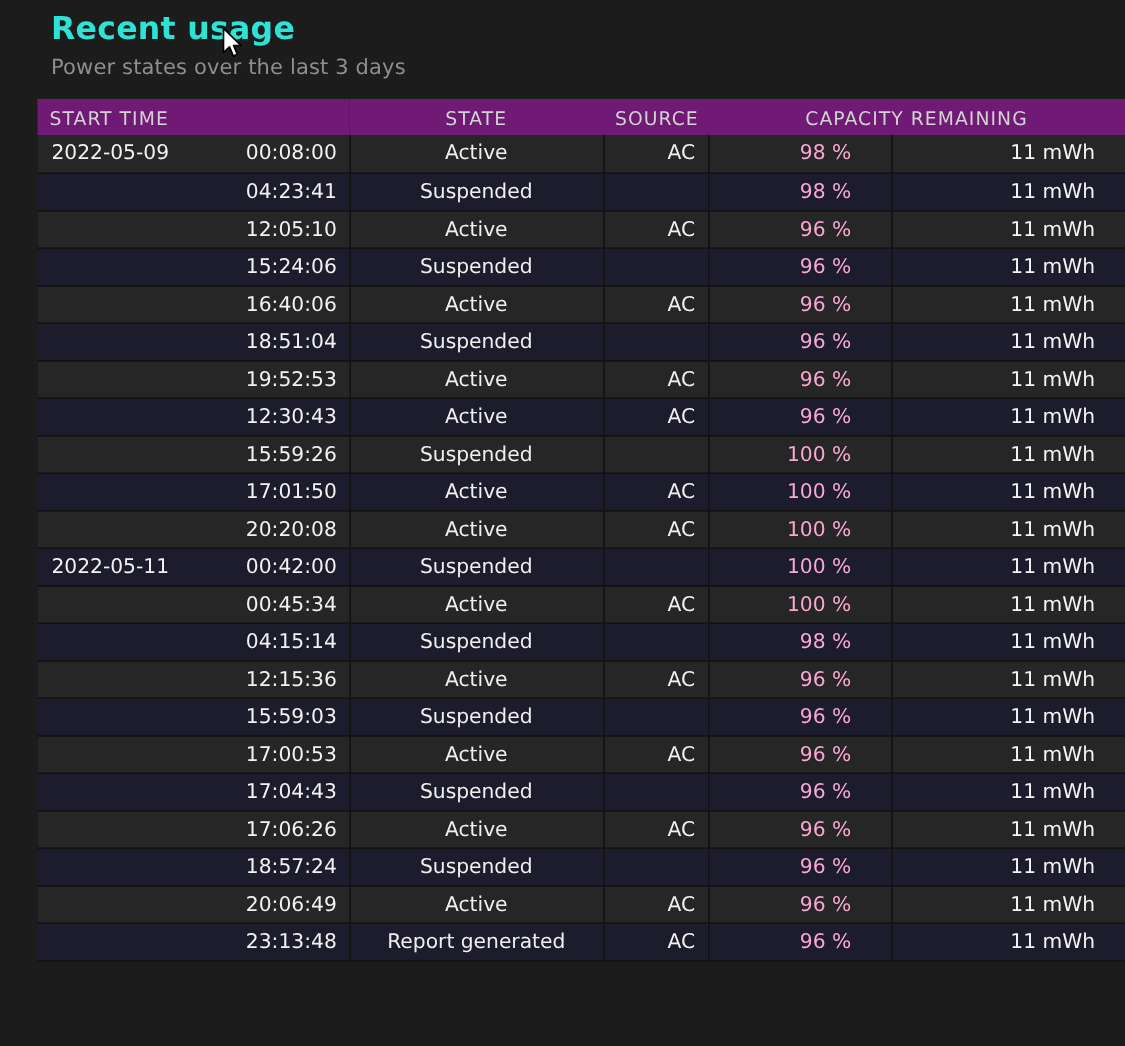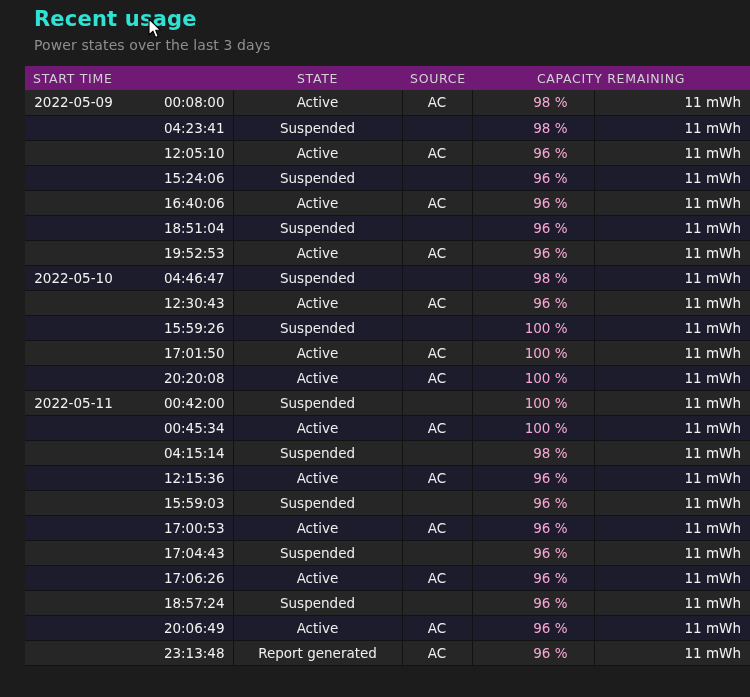--- a/index.html
+++ b/index.html
@@ -82,23 +82,23 @@
     white-space: nowrap;
     overflow: hidden;
   }
 
   .usage-table tbody tr:nth-child(odd)  td { background: #262626; }
   .usage-table tbody tr:nth-child(even) td { background: #1c1c2c; }
 
   td.c-date   { text-align: center; padding-right: 4px; border-right: 0; color: #f2f2f2; }
   td.c-time   { text-align: right; padding-right: 8px; color: #f2f2f2; }
   td.c-state  { text-align: center; color: #efefef; }
-  td.c-source { text-align: center; color: #efefef; }
+  td.c-source { text-align: right; color: #efefef; }
   td.c-pct    { text-align: right; padding-right: 26px; color: #f9a8d4; }
-  td.c-mwh    { text-align: right; padding-right: 9px; border-right: 0; color: #f4f4f4; }
+  td.c-mwh    { text-align: right; padding-right: 20px; border-right: 0; color: #f4f4f4; }
 
   
   col.w-date   { width: 93px;  }
   col.w-time   { width: 115px; }
   col.w-state  { width: 169px; }
   col.w-source { width: 70px;  }
   col.w-pct    { width: 122px; }
   col.w-mwh    { width: 156px; }
 
   
@@ -189,28 +189,20 @@
         </tr>
         <tr>
           <td class="c-date"></td>
           <td class="c-time">19:52:53</td>
           <td class="c-state">Active</td>
           <td class="c-source">AC</td>
           <td class="c-pct">96 %</td>
           <td class="c-mwh">11 mWh</td>
         </tr>
         <tr>
-          <td class="c-date">2022-05-10</td>
-          <td class="c-time">04:46:47</td>
-          <td class="c-state">Suspended</td>
-          <td class="c-source"></td>
-          <td class="c-pct">98 %</td>
-          <td class="c-mwh">11 mWh</td>
-        </tr>
-        <tr>
           <td class="c-date"></td>
           <td class="c-time">12:30:43</td>
           <td class="c-state">Active</td>
           <td class="c-source">AC</td>
           <td class="c-pct">96 %</td>
           <td class="c-mwh">11 mWh</td>
         </tr>
         <tr>
           <td class="c-date"></td>
           <td class="c-time">15:59:26</td>

